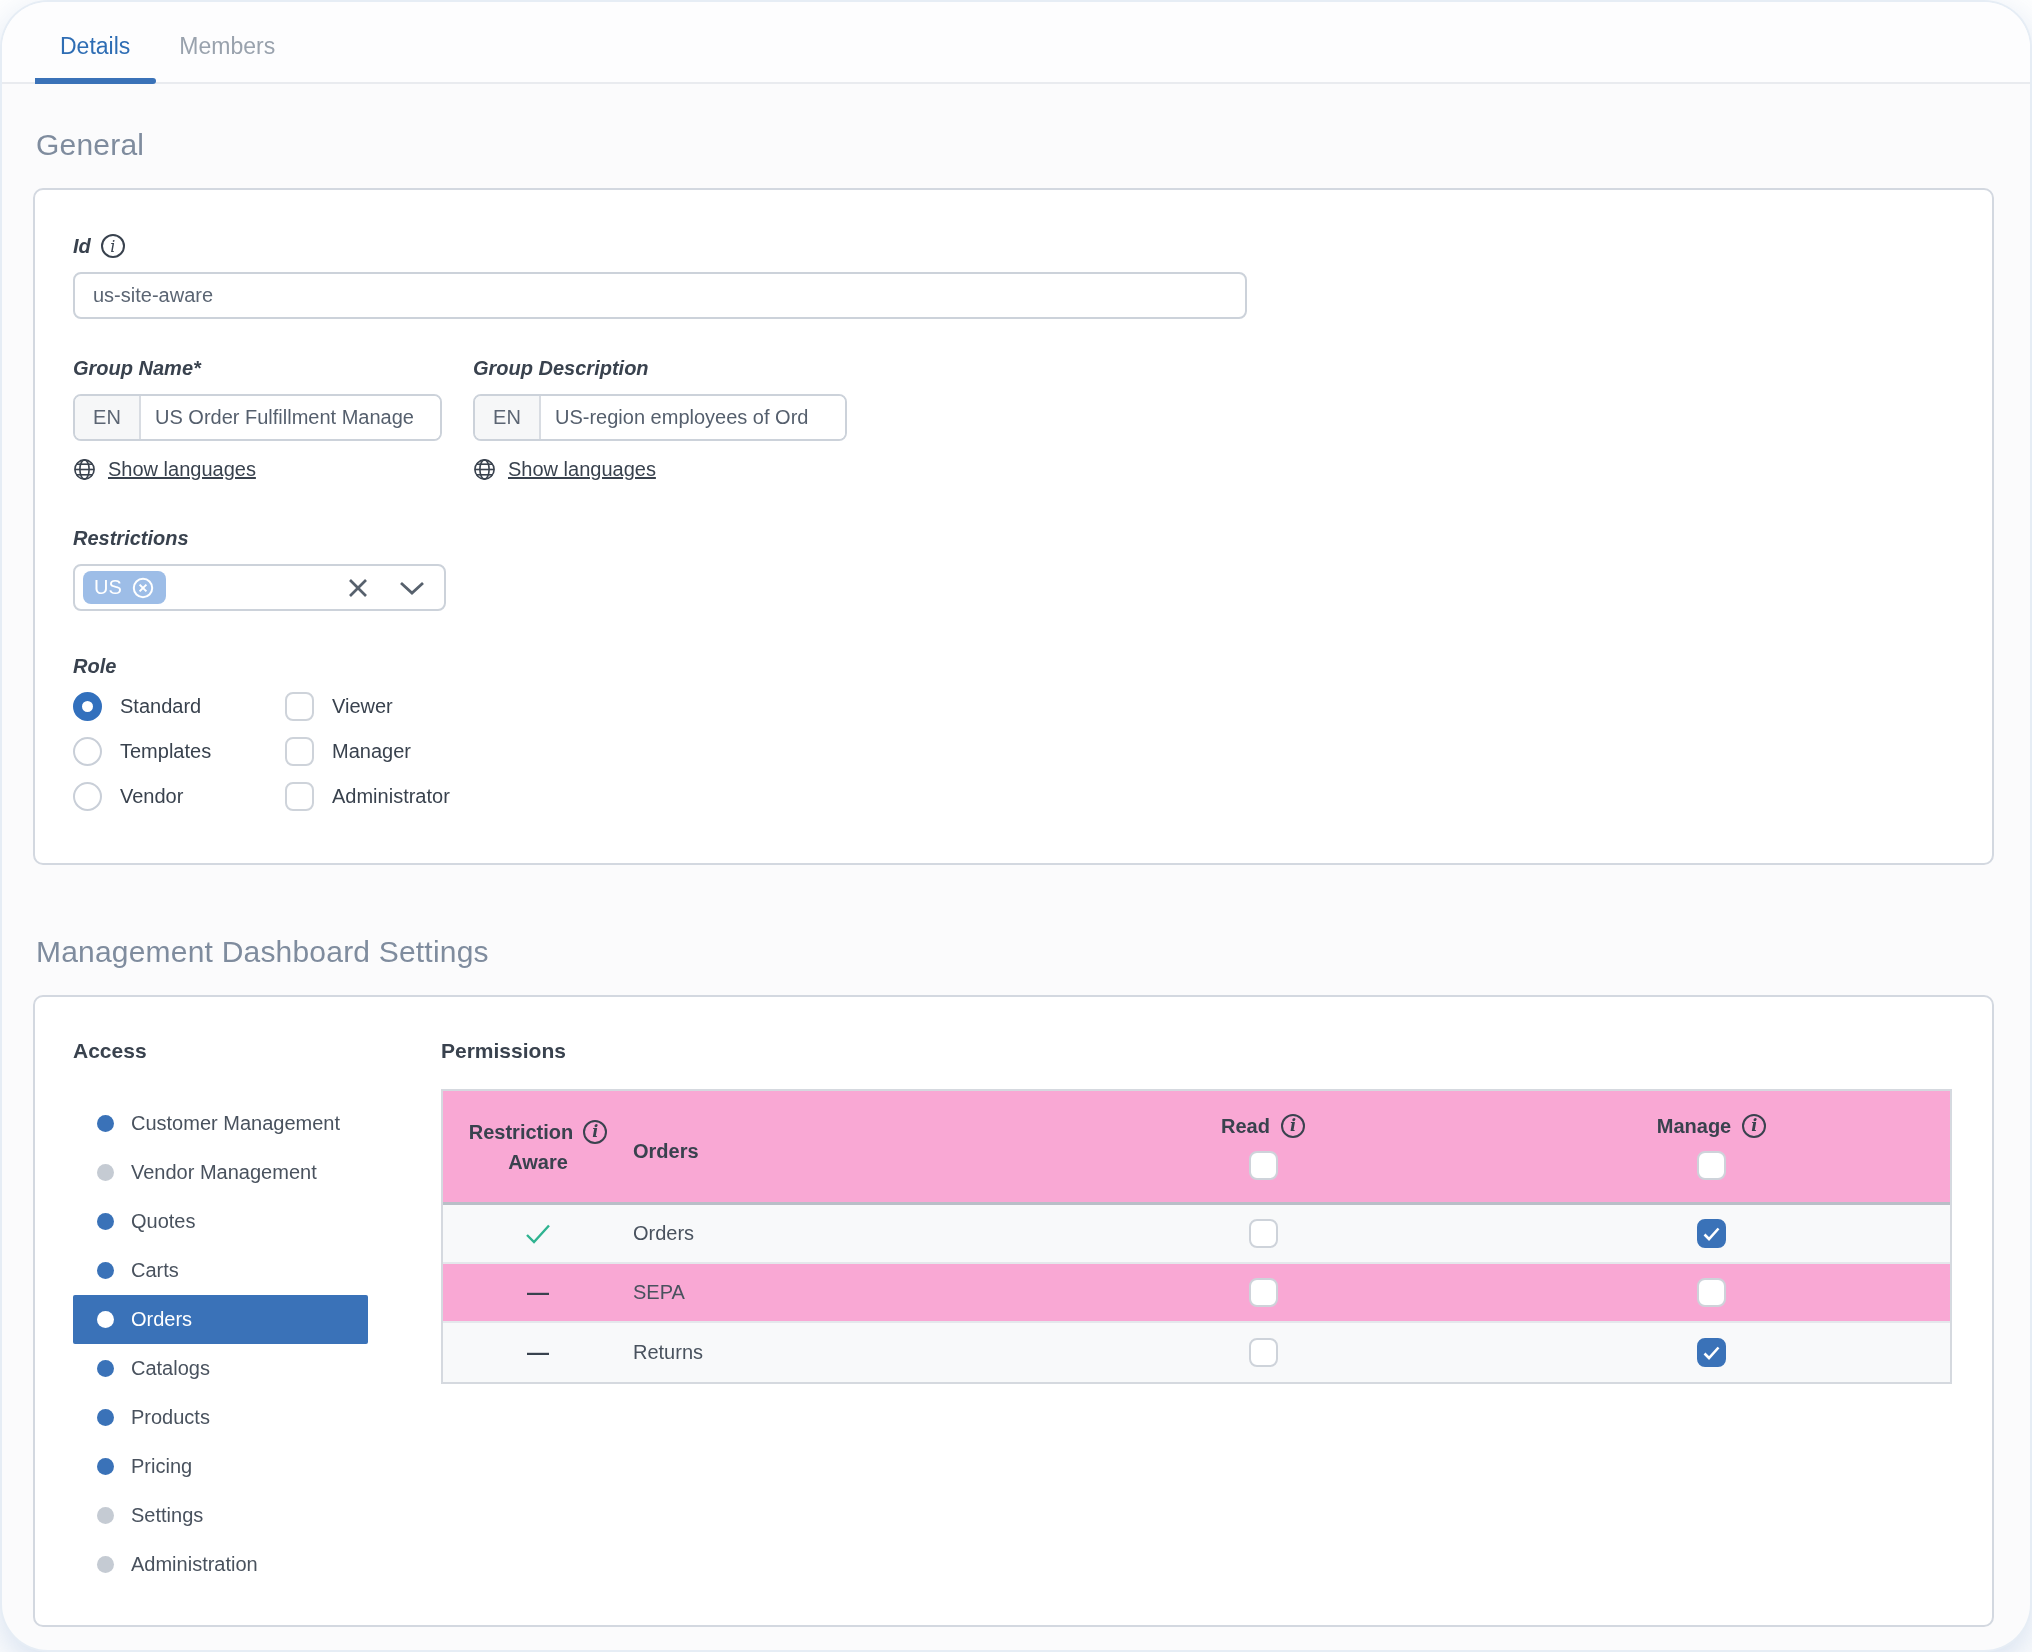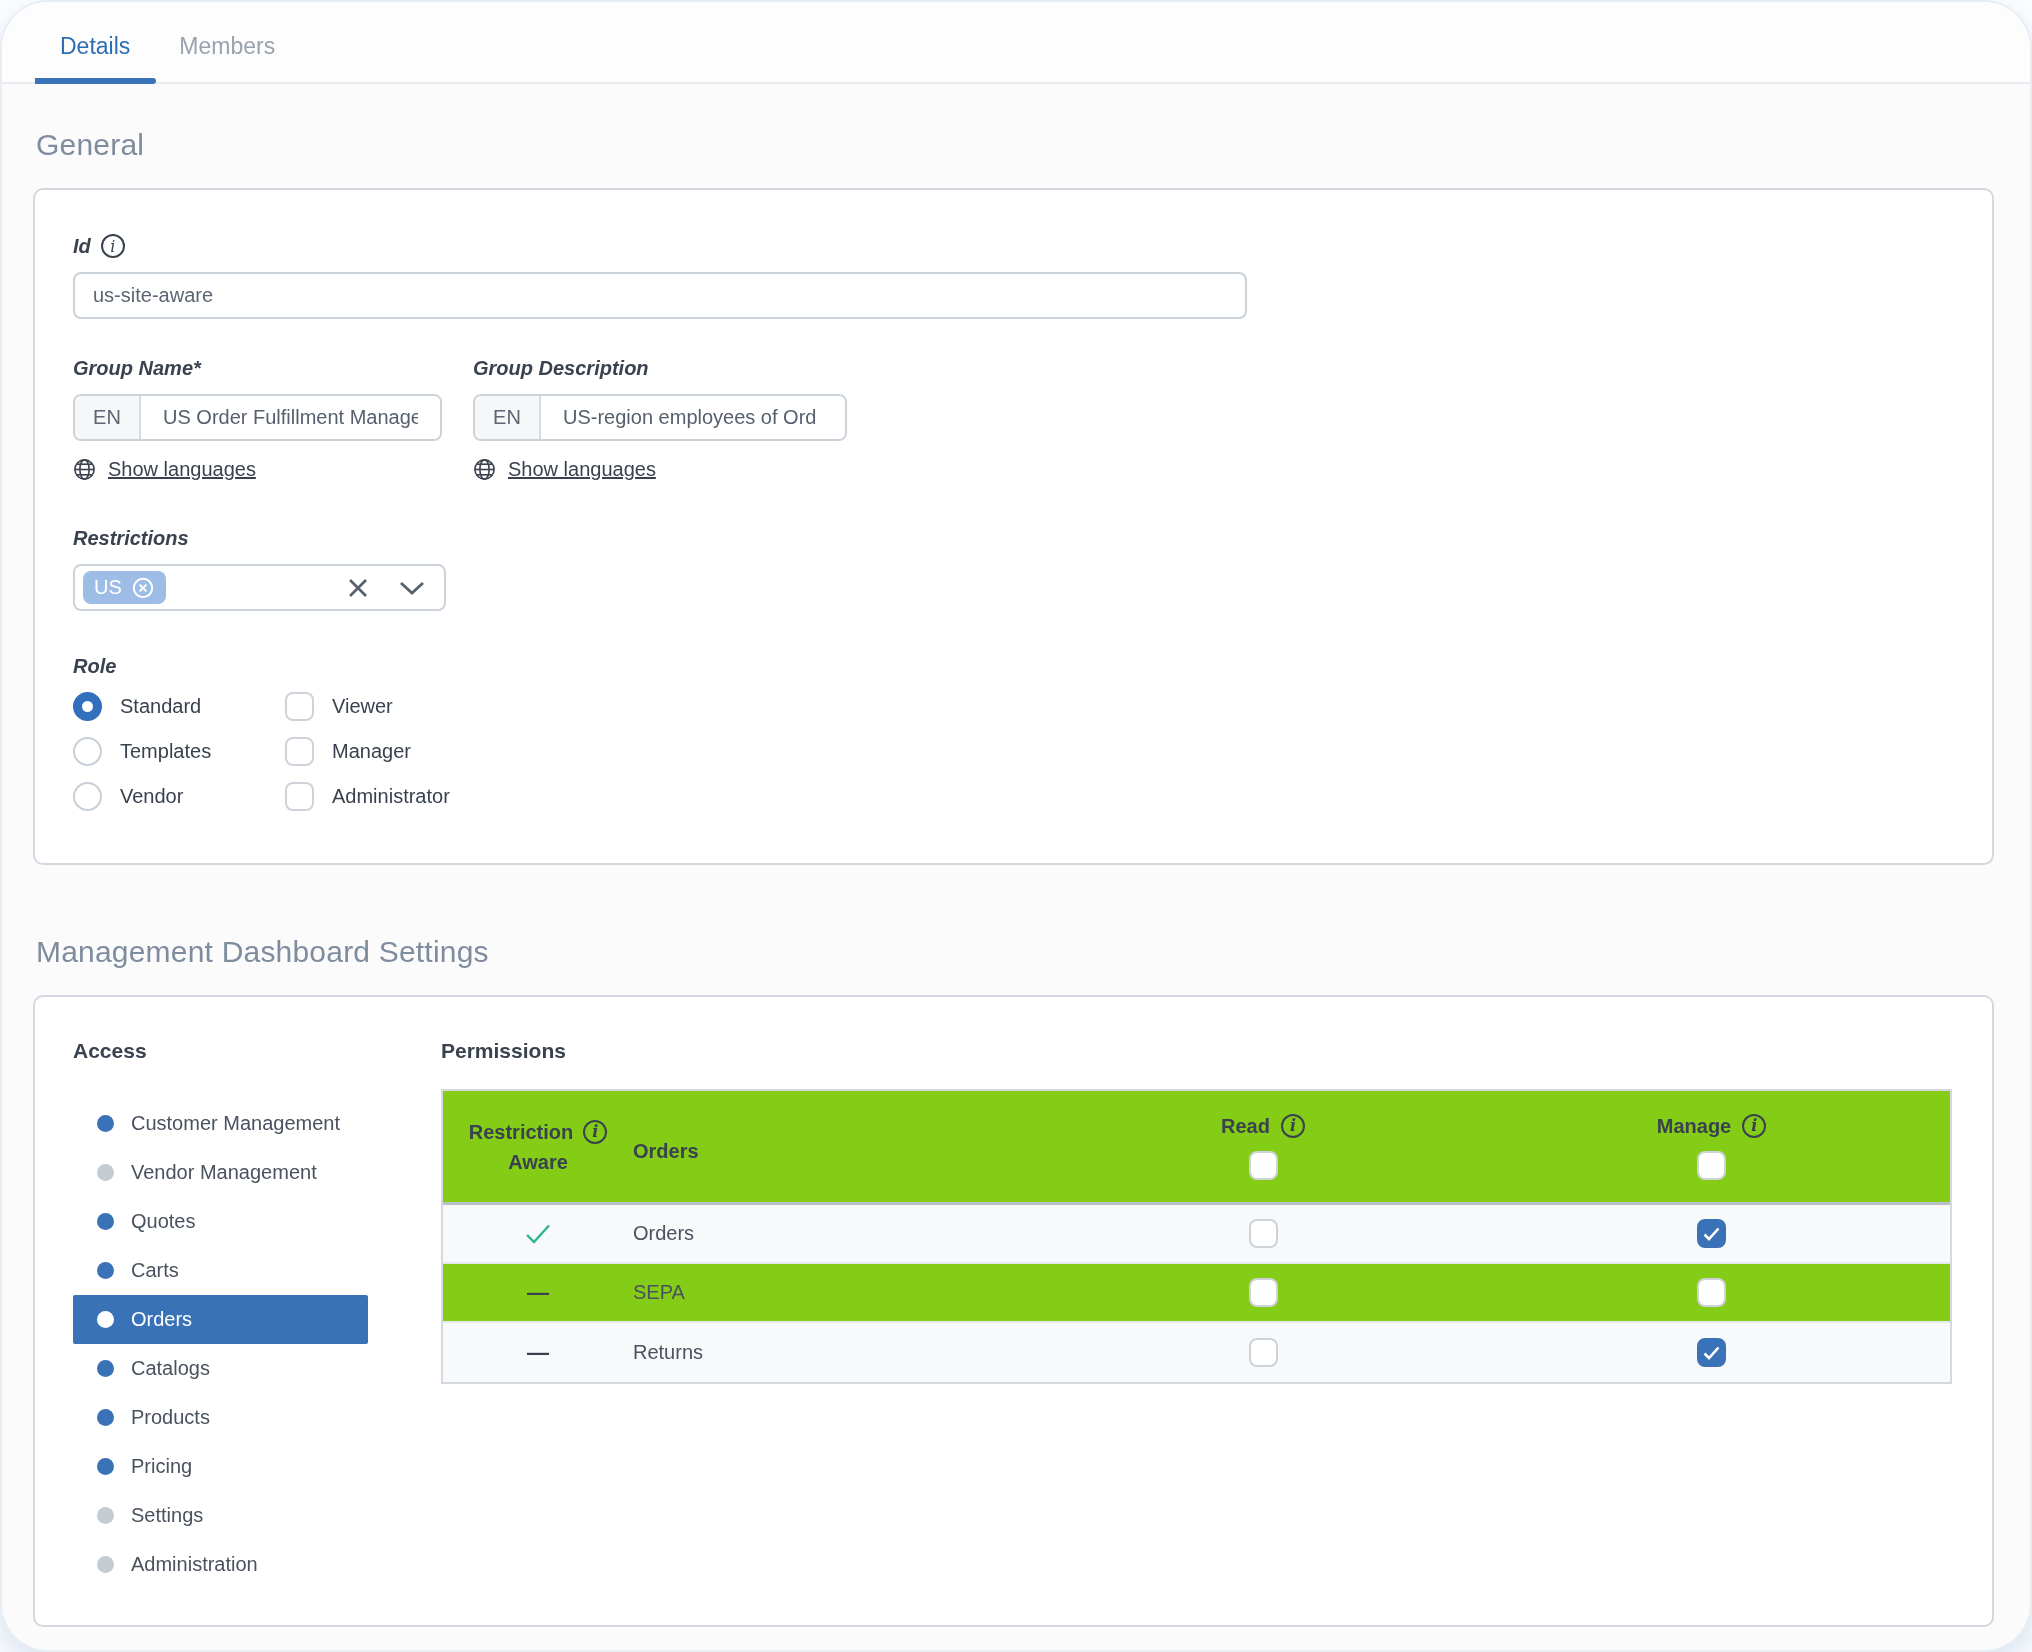--- a/index.html
+++ b/index.html
@@ -40,21 +40,21 @@
   .id-input { width:1174px; display:block; }
 
   .field-row { display:flex; gap:31px; margin-top:38px; }
 
   .lang-input { display:flex; height:47px; border:2px solid #ccd2da; border-radius:8px;
     overflow:hidden; background:#fff; }
   .lang-input.name  { width:369px; }
   .lang-input.desc  { width:374px; }
   .lang-prefix { width:66px; flex:none; display:flex; align-items:center; justify-content:center;
     background:#f6f7f8; border-right:2px solid #d8dce2; font-size:20px; color:#5b6573; }
-  .lang-input input { flex:1; min-width:0; border:none; outline:none; padding:0 22px;
+  .lang-input input { flex:1; min-width:0; border:none; outline:none; padding:0 14px;
     font-size:20px; color:#555f6d; font-family:"Liberation Sans", sans-serif; }
 
   .show-langs { display:inline-flex; align-items:center; gap:12px; margin-top:17px;
     color:#39424e; font-size:20px; cursor:pointer; }
   .show-langs .txt { text-decoration:underline; }
 
   .field-restrictions { margin-top:42px; }
   .multiselect { width:373px; height:47px; border:2px solid #ccd2da; border-radius:8px;
     background:#fff; display:flex; align-items:center; padding:0 18px 0 8px; }
   .chip { display:inline-flex; align-items:center; gap:9px; height:33px; padding:15px 11px;
@@ -83,21 +83,21 @@
   .access-item { display:flex; align-items:center; gap:17px; height:49px; width:295px;
     padding-left:24px; font-size:20px; color:#49525e; border-radius:2px; cursor:pointer; }
   .access-item .dot { width:17px; height:17px; border-radius:50%; flex:none; }
   .dot.blue { background:#3a72b8; }
   .dot.gray { background:#c5cbd3; }
   .access-item.selected { background:#3a72b8; color:#ffffff; }
   .access-item.selected .dot { background:#ffffff; }
 
   .perm-col { flex:1; }
   .perm-col .col-title { margin-bottom:26px; }
-  .perm-table { border:2px solid #d5d9df; background:#84cc16; }
+  .perm-table { border:2px solid #d5d9df; background:#f9a8d4; }
   .pgrid { display:grid; grid-template-columns:190px 420px 420px 1fr; align-items:center; }
   .phead { height:114px; border-bottom:3px solid #b9bfc7; }
   .phead .h-ra { text-align:center; font-size:20px; font-weight:700; color:#39424e; line-height:30px; }
   .phead .h-ra .l1 { display:inline-flex; align-items:center; gap:10px; }
   .phead .h-group { font-size:20px; font-weight:700; color:#39424e; padding-top:10px; }
   .phead .h-check { display:flex; flex-direction:column; align-items:center; gap:13px; }
   .phead .h-check .cap { display:inline-flex; align-items:flex-end; gap:11px;
     font-size:20px; font-weight:700; color:#39424e; }
   .perm-row { height:59px; border-bottom:2px solid #e5e8ec; }
   .perm-row:last-child { border-bottom:none; }

